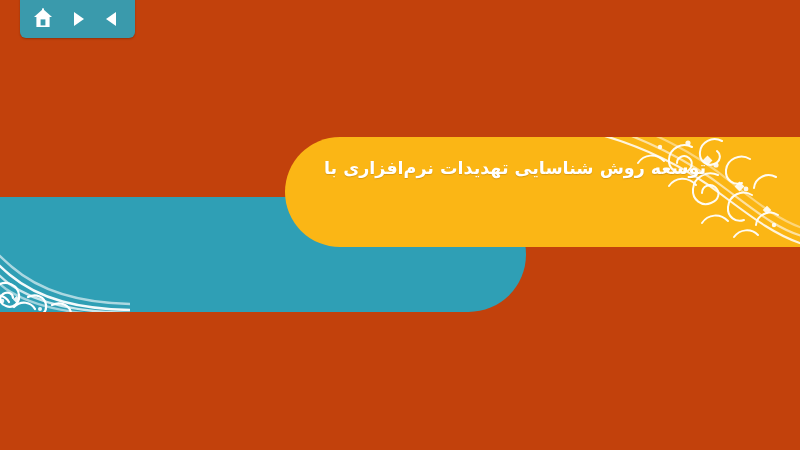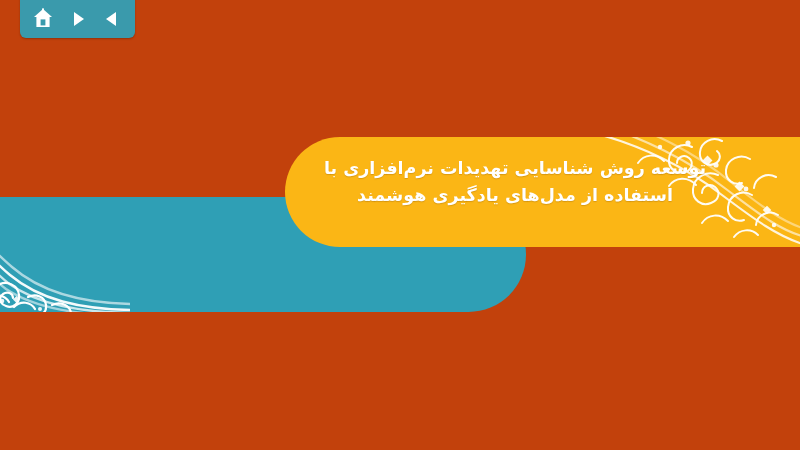--- a/index.html
+++ b/index.html
@@ -158,21 +158,20 @@
           <circle cx="146" cy="52" r="2.4"></circle>
           <circle cx="174" cy="88" r="2.2"></circle>
           <circle cx="60" cy="10" r="2.2"></circle>
         </g>
       </svg>
     </div>
   </div>
 
   <div id="title-block">
     <span class="tline">توسعه روش شناسایی تهدیدات نرم‌افزاری با</span>
-    <span class="tline">استفاده از مدل‌های یادگیری هوشمند</span>
   </div>
 
   <div id="navbar">
     <div class="navbtn">
       <span>
         <svg width="20" height="20" viewBox="0 0 20 20">
             <polygon points="14,3 14,17 4,10" fill="#ffffff"></polygon>
           </svg>
       </span>
     </div>

